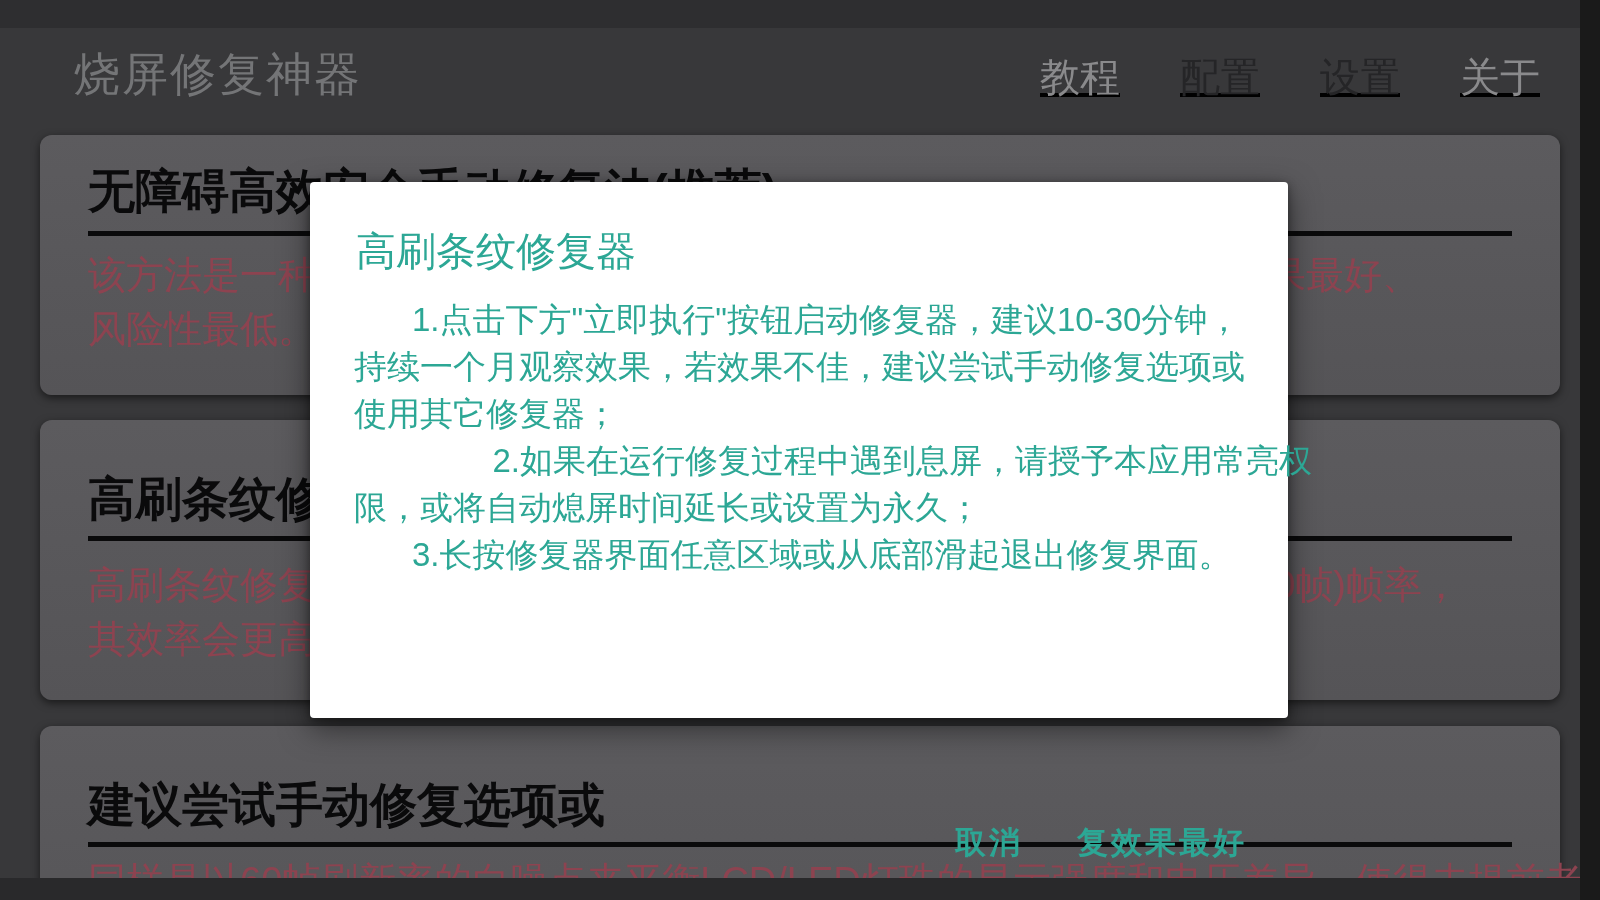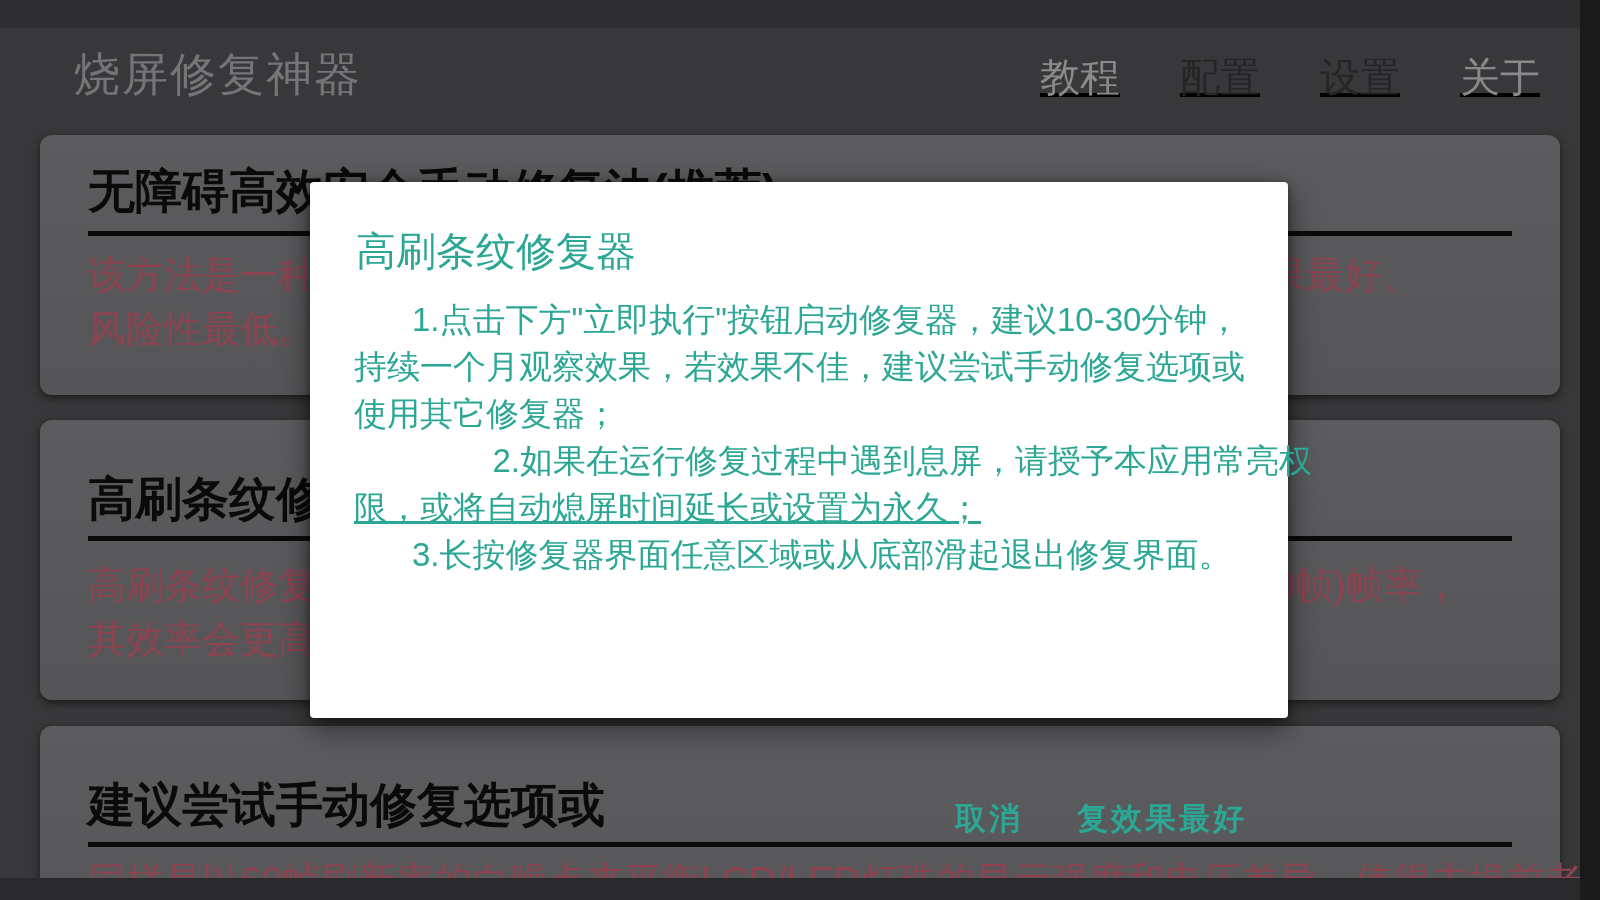--- a/index.html
+++ b/index.html
@@ -54,23 +54,23 @@
   .dialog-title{
     position:absolute;left:46px;top:42px;
     font-size:40px;color:#2ca795;white-space:nowrap;
   }
   .dialog-line{
     position:absolute;left:44px;width:900px;
     font-size:33px;color:#2ca795;white-space:nowrap;
   }
   .dialog-line.indent{padding-left:58px;}
   .dl-0{top:116px;} .dl-1{top:163px;} .dl-2{top:210px;}
-  .dl-3{top:257px;text-align:right;} .dl-4{top:304px;text-decoration:underline;} .dl-5{top:351px;}
+  .dl-3{top:257px;text-align:right;} .dl-4{top:304px;} .dl-5{top:351px;}
   .dialog-actions{
-    position:absolute;right:41px;top:616px;display:flex;gap:54px;align-items:center;margin-left:44px;
+    position:absolute;right:41px;top:640px;display:flex;gap:54px;align-items:center;margin-left:44px;
   }
   .dialog-btn{
     font-size:31px;color:#2ca795;font-weight:bold;letter-spacing:3px;
     white-space:nowrap;cursor:pointer;background:none;border:none;padding:0;
     font-family:inherit;
   }
 </style>
 </head>
 <body>
 

